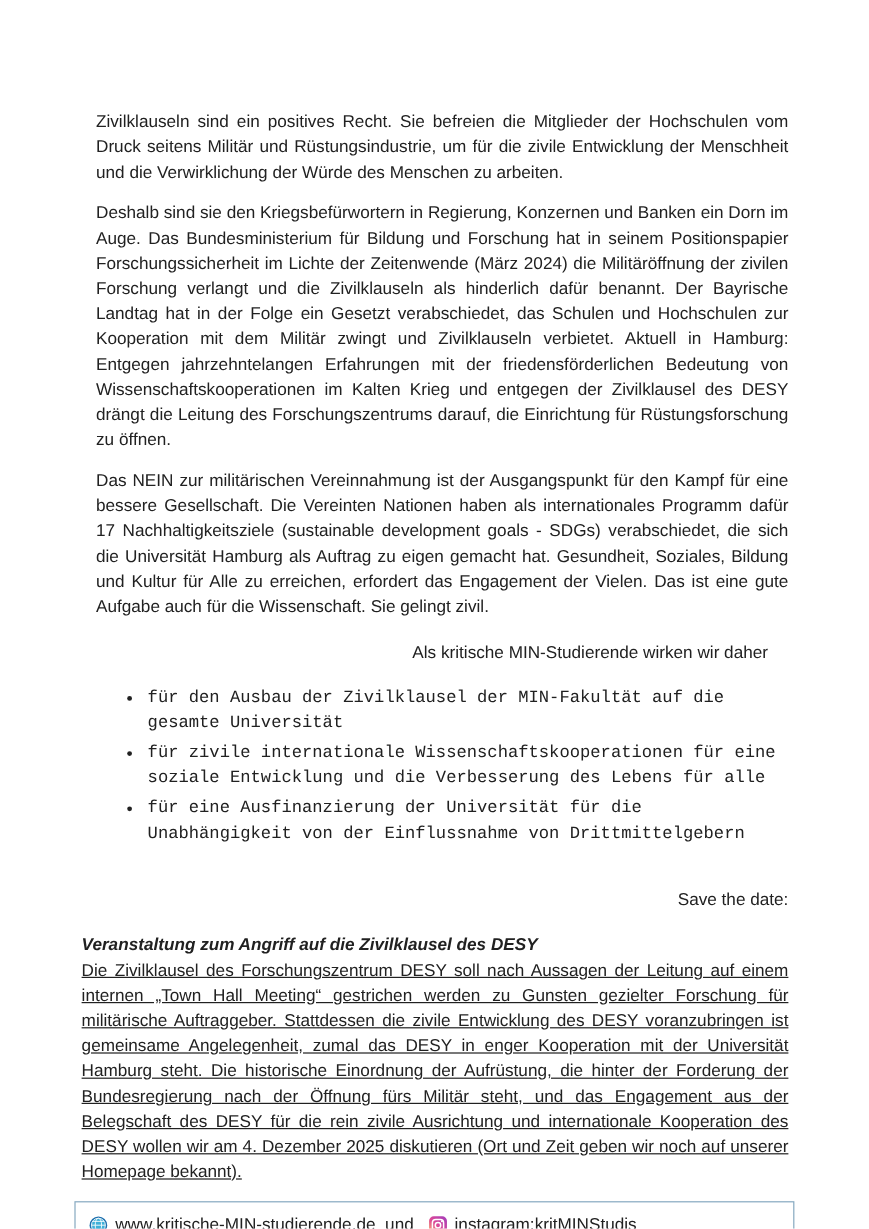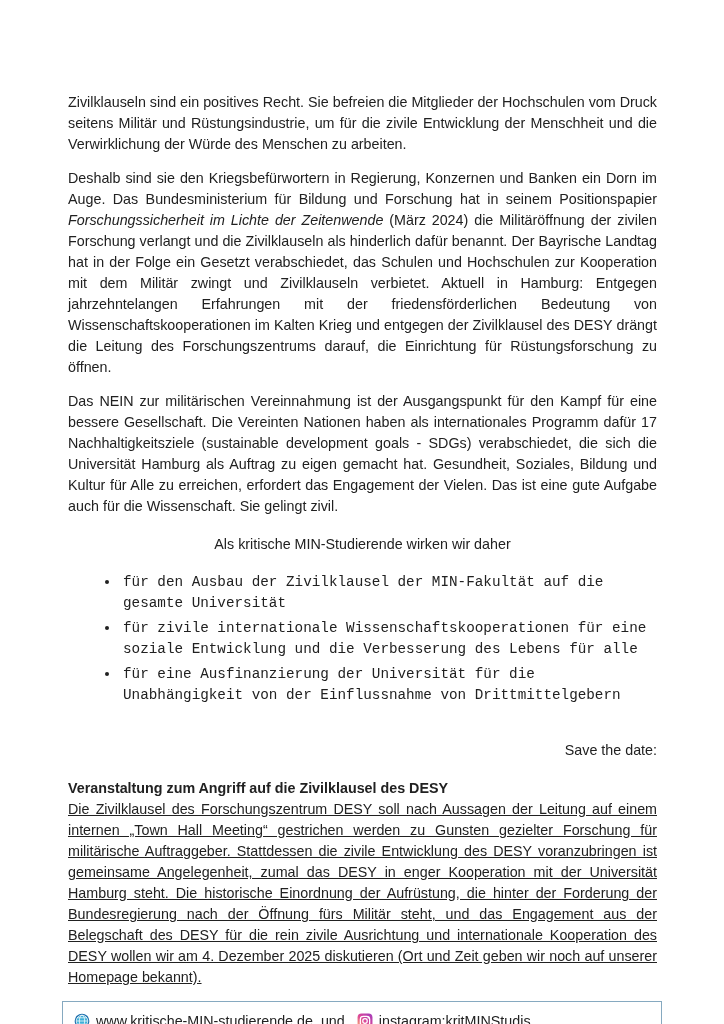--- a/index.html
+++ b/index.html
@@ -12,49 +12,50 @@
   }
   .page {
     width: 724px; height: 1024px;
     padding: 92px 67px 0 68px;
     overflow: hidden;
     background: #ffffff;
   }
   .para {
     font-size: 14.3px;
     line-height: 21px;
-    margin: 0 0 13px 0;
+    margin: 0 0 13px 12px;
     text-align: justify;
   }
-  .para .italic { font-style: italic; }
+  .para .italic { }
   .list-intro {
     font-size: 14.3px;
     line-height: 21px;
     margin: 17px;
-    text-align: center;
+    text-align: right;
   }
   ul.bullet-list {
     margin: 0 0 34px 0;
     padding-left: 48px;
     font-size: 14.3px;
     line-height: 21px;
   }
   ul.bullet-list li { padding-left: 3px; margin: 4px; font-family: Liberation Mono, monospace; }
   .save-date {
     font-size: 14.3px;
     line-height: 21px;
     margin: 0 0 17px 0;
     text-align: right;
   }
   .event-title {
     font-size: 14.3px;
     line-height: 21px;
     font-weight: bold;
     margin: 0;
     text-align: left;
+    font-style: italic;
   }
   .event-body {
     font-size: 14.3px;
     line-height: 21px;
     margin: 0 0 13px 0;
     text-align: justify;
     text-decoration: underline;
   }
   .contact-box {
     margin-left: -6px;

